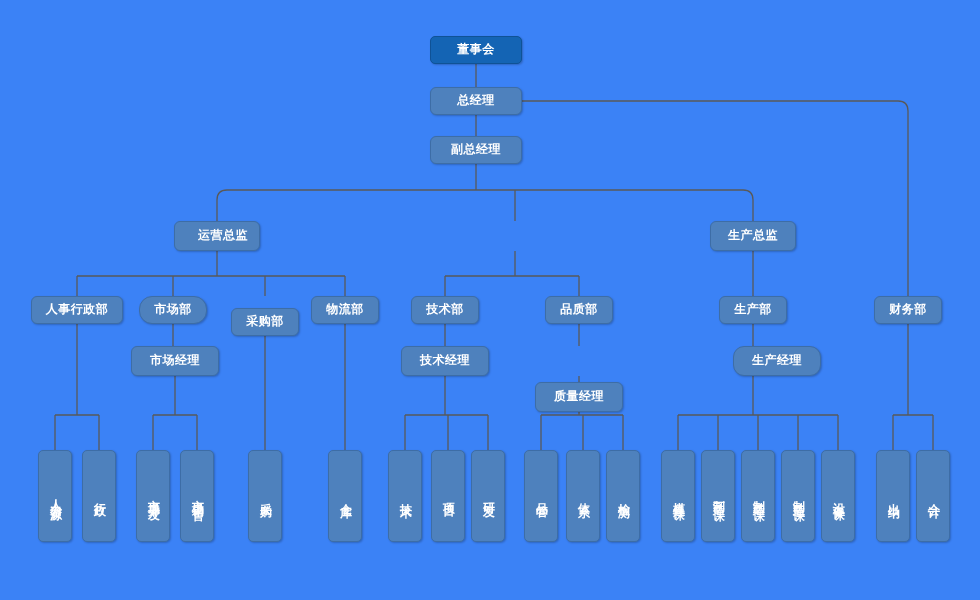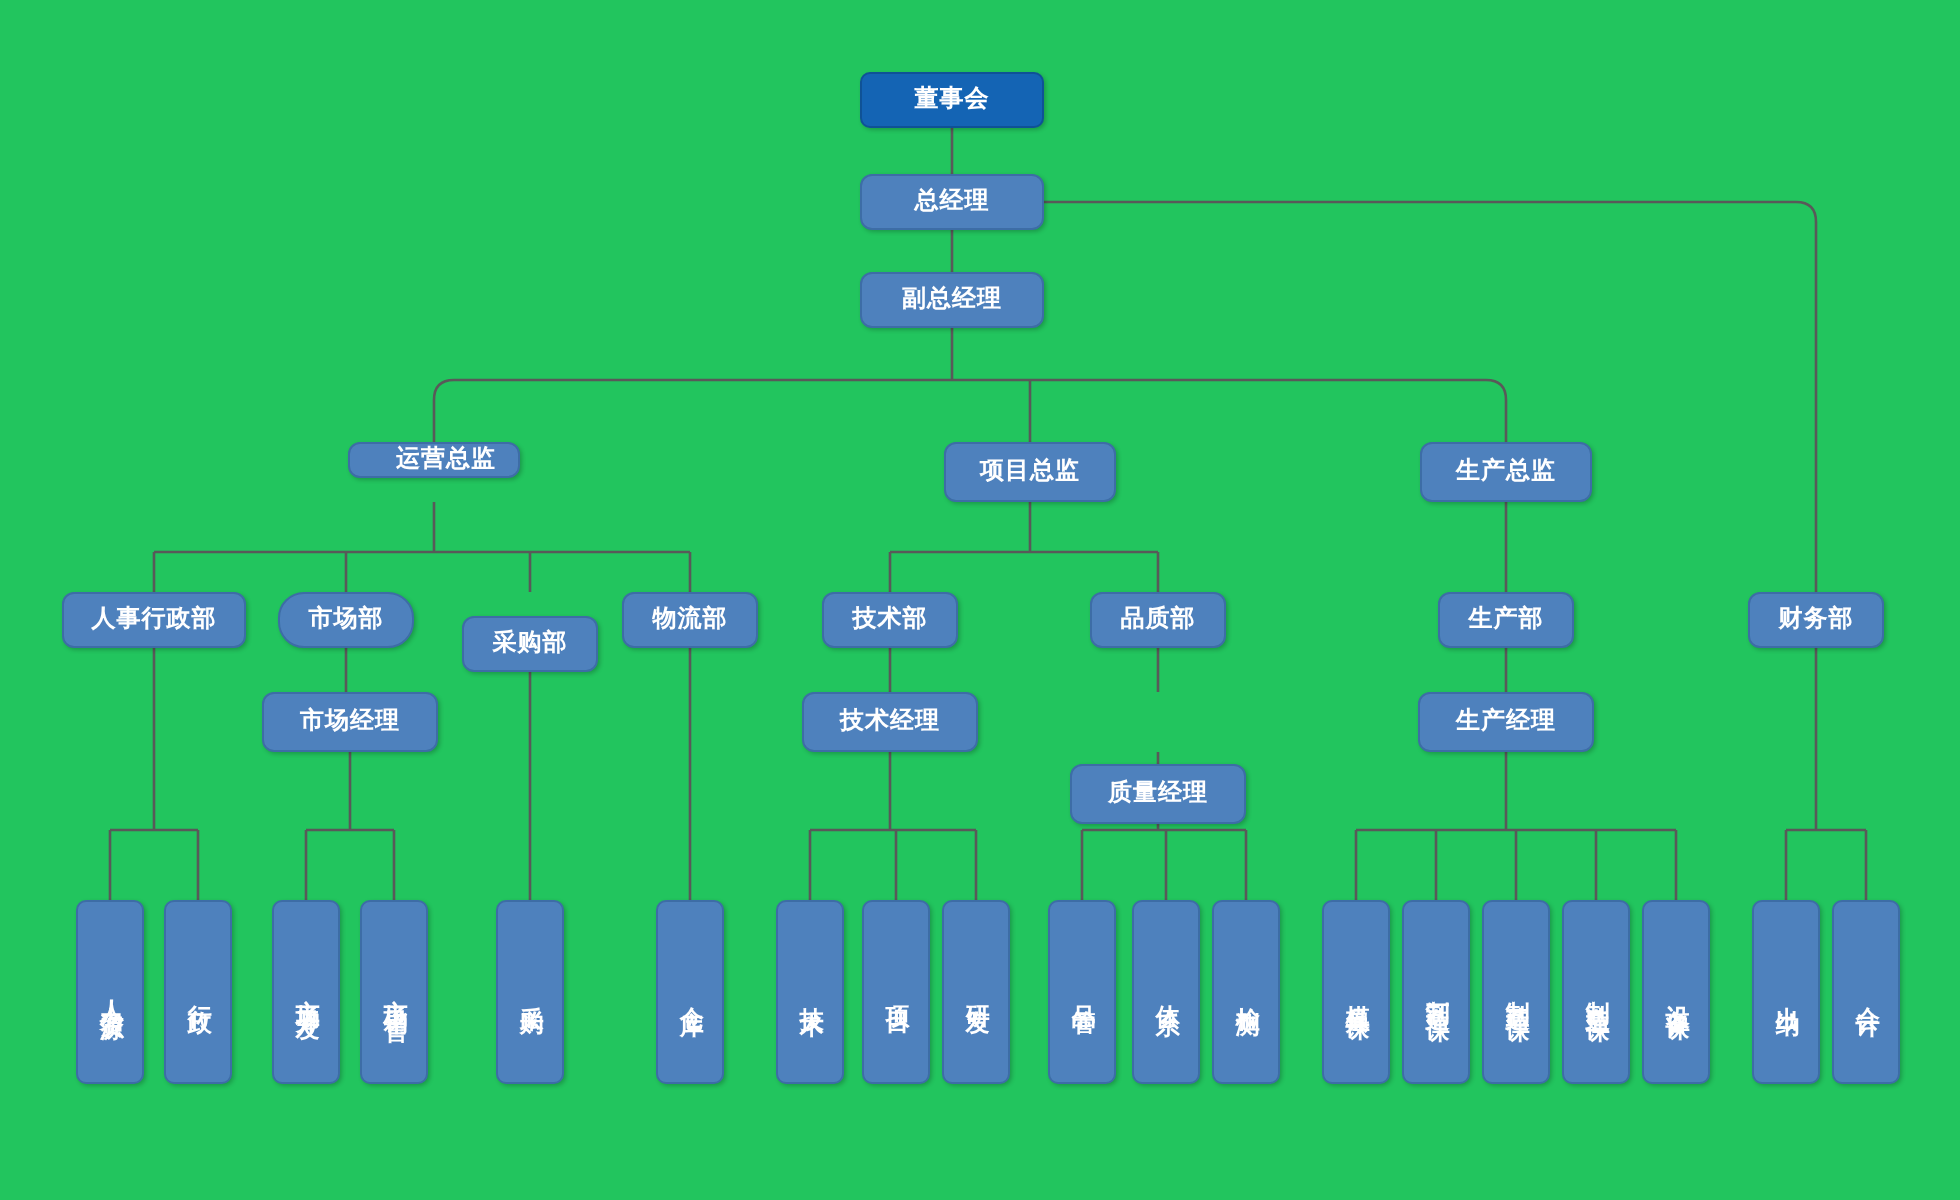--- a/index.html
+++ b/index.html
@@ -8,21 +8,21 @@
     padding: 0;
     background: #ffffff;
   }
   body {
     font-family: "DejaVu Sans", "Liberation Sans", sans-serif;
   }
   #chart-root {
     position: relative;
     width: 980px;
     height: 600px;
-    background: #22c55e;
+    background: #3b82f6;
     overflow: hidden;
   }
   #connector-layer {
     position: absolute;
     left: 0;
     top: 0;
     width: 980px;
     height: 600px;
     pointer-events: none;
   }
@@ -137,25 +137,22 @@
   <div id="node-layer">
       <div class="node top-level" style="left: 430px; top: 36px; width: 92px; height: 28px;">
         <span class="node-label">董事会</span>
       </div>
       <div class="node" style="left: 430px; top: 87px; width: 92px; height: 28px;">
         <span class="node-label">总经理</span>
       </div>
       <div class="node" style="left: 430px; top: 136px; width: 92px; height: 28px;">
         <span class="node-label">副总经理</span>
       </div>
-      <div class="node" style="left: 174px; top: 221px; width: 86px; height: 18px; padding-left: 12px;">
+      <div class="node" style="left: 174px; top: 221px; width: 86px; height: 30px; padding-left: 12px;">
         <span class="node-label">运营总监</span>
-      </div>
-      <div class="node" style="left: 472px; top: 221px; width: 86px; height: 30px;">
-        <span class="node-label">项目总监</span>
       </div>
       <div class="node" style="left: 710px; top: 221px; width: 86px; height: 30px;">
         <span class="node-label">生产总监</span>
       </div>
       <div class="node" style="left: 31px; top: 296px; width: 92px; height: 28px;">
         <span class="node-label">人事行政部</span>
       </div>
       <div class="node" style="left: 139px; top: 296px; width: 68px; height: 28px; border-radius: 13px;">
         <span class="node-label">市场部</span>
       </div>
@@ -179,21 +176,21 @@
       </div>
       <div class="node" style="left: 131px; top: 346px; width: 88px; height: 30px;">
         <span class="node-label">市场经理</span>
       </div>
       <div class="node" style="left: 401px; top: 346px; width: 88px; height: 30px;">
         <span class="node-label">技术经理</span>
       </div>
       <div class="node" style="left: 535px; top: 346px; width: 88px; height: 30px; margin-top: 36px;">
         <span class="node-label">质量经理</span>
       </div>
-      <div class="node" style="left: 709px; top: 346px; width: 88px; height: 30px;">
+      <div class="node" style="left: 733px; top: 346px; width: 88px; height: 30px; border-radius: 11px;">
         <span class="node-label">生产经理</span>
       </div>
       <div class="node vertical" style="left: 38px; top: 450px; width: 34px; height: 92px;">
         <span class="node-label">人力资源</span>
       </div>
       <div class="node vertical" style="left: 82px; top: 450px; width: 34px; height: 92px;">
         <span class="node-label">行政</span>
       </div>
       <div class="node vertical" style="left: 136px; top: 450px; width: 34px; height: 92px;">
         <span class="node-label">市场开发</span>

